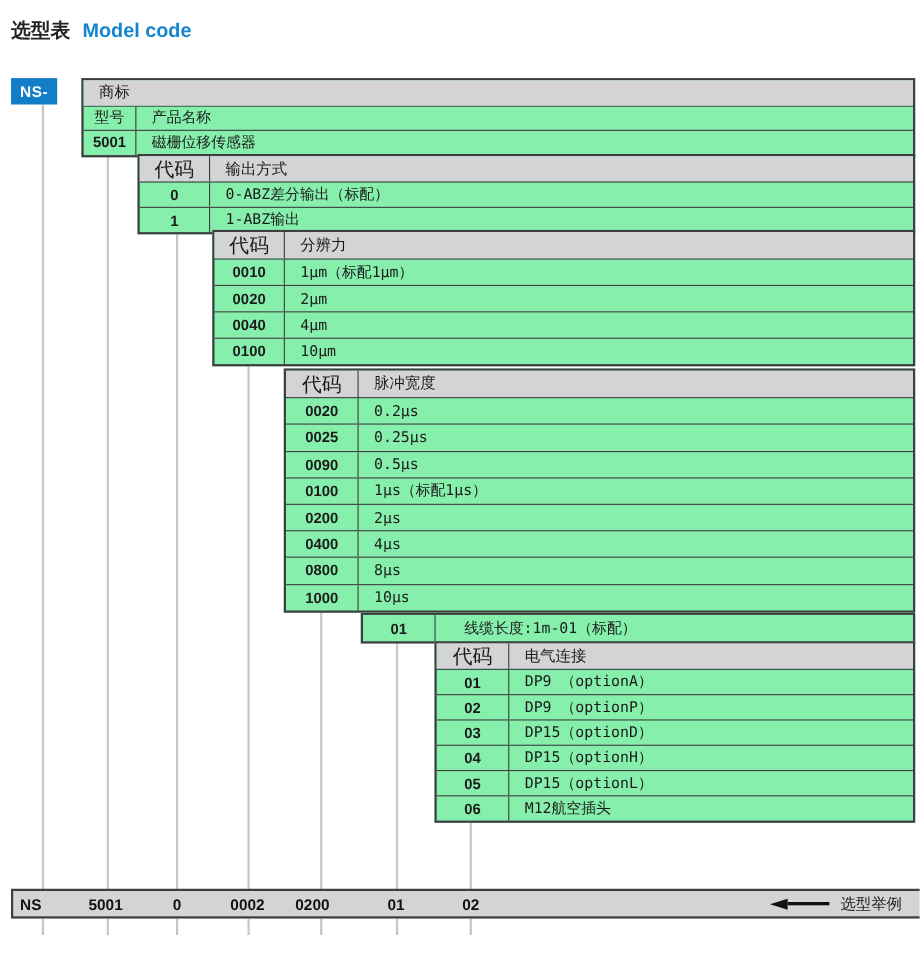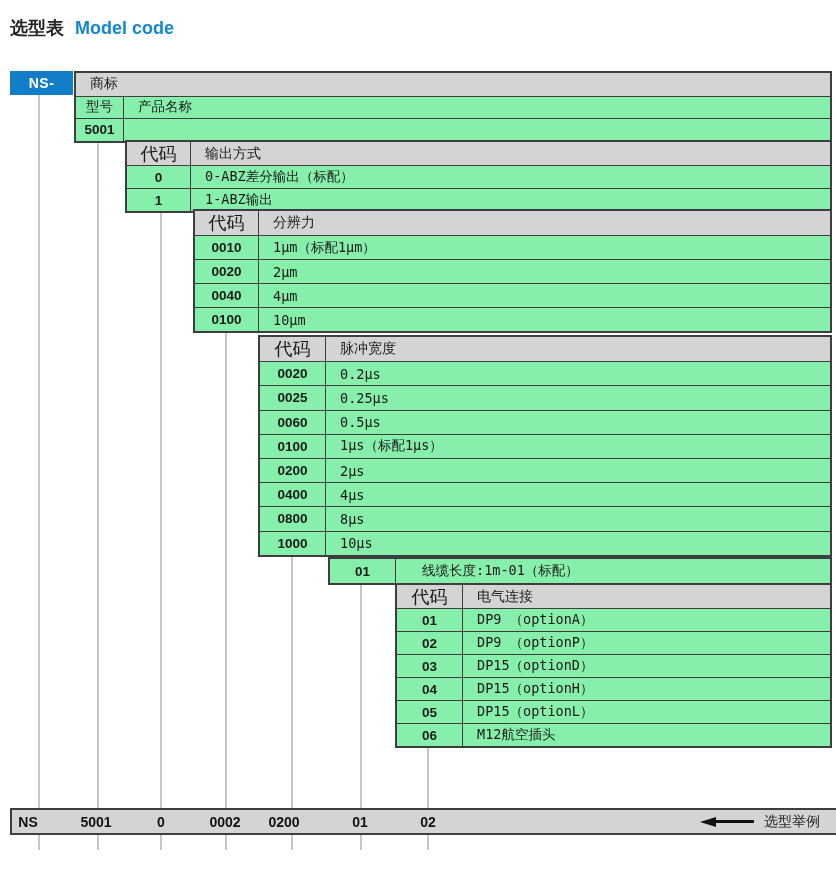--- a/index.html
+++ b/index.html
@@ -13,21 +13,21 @@
   body{background:#fff;}
   .page{
     position:relative;width:836px;height:881px;background:#ffffff;
     font-family:"Liberation Sans",sans-serif;color:#1a1a1a;overflow:hidden;
   }
   .title{position:absolute;left:10px;top:16px;font-size:18px;font-weight:bold;white-space:nowrap;}
   .title-zh{color:#262220;}
   .title-en{color:var(--title-blue);margin-left:11px;}
 
   .prefix{
-    position:absolute;left:10px;top:71px;width:63px;height:24px;
+    position:absolute;left:10px;top:71px;width:42px;height:24px;
     background:var(--accent-blue);color:#fff;font-weight:bold;font-size:14px;
     display:flex;align-items:center;justify-content:center;letter-spacing:.5px;
   }
 
   .vline{position:absolute;width:2px;background:var(--line-gray);}
   .v1{left:38px;top:95px;height:755px;}
   .v2{left:97px;top:142px;height:708px;}
   .v3{left:160px;top:211px;height:639px;}
   .v4{left:225px;top:331px;height:519px;}
   .v5{left:291px;top:555px;height:295px;}
@@ -133,20 +133,21 @@
       <div class="full-hdr">商标</div>
     </div>
 
       <div class="row">
         <div class="code">型号</div>
         <div class="desc">产品名称</div>
       </div>
 
       <div class="row">
         <div class="code">5001</div>
+        <div class="desc">磁栅位移传感器</div>
       </div>
     </div>
 
   <div class="tbl t-output">
     <div class="row hdr">
       <div class="code">代码</div>
       <div class="desc">输出方式</div>
     </div>
 
       <div class="row">
@@ -197,21 +198,21 @@
         <div class="code">0020</div>
         <div class="desc">0.2μs</div>
       </div>
 
       <div class="row">
         <div class="code">0025</div>
         <div class="desc">0.25μs</div>
       </div>
 
       <div class="row">
-        <div class="code">0060</div>
+        <div class="code">0090</div>
         <div class="desc">0.5μs</div>
       </div>
 
       <div class="row">
         <div class="code">0100</div>
         <div class="desc">1μs（标配1μs）</div>
       </div>
 
       <div class="row">
         <div class="code">0200</div>

